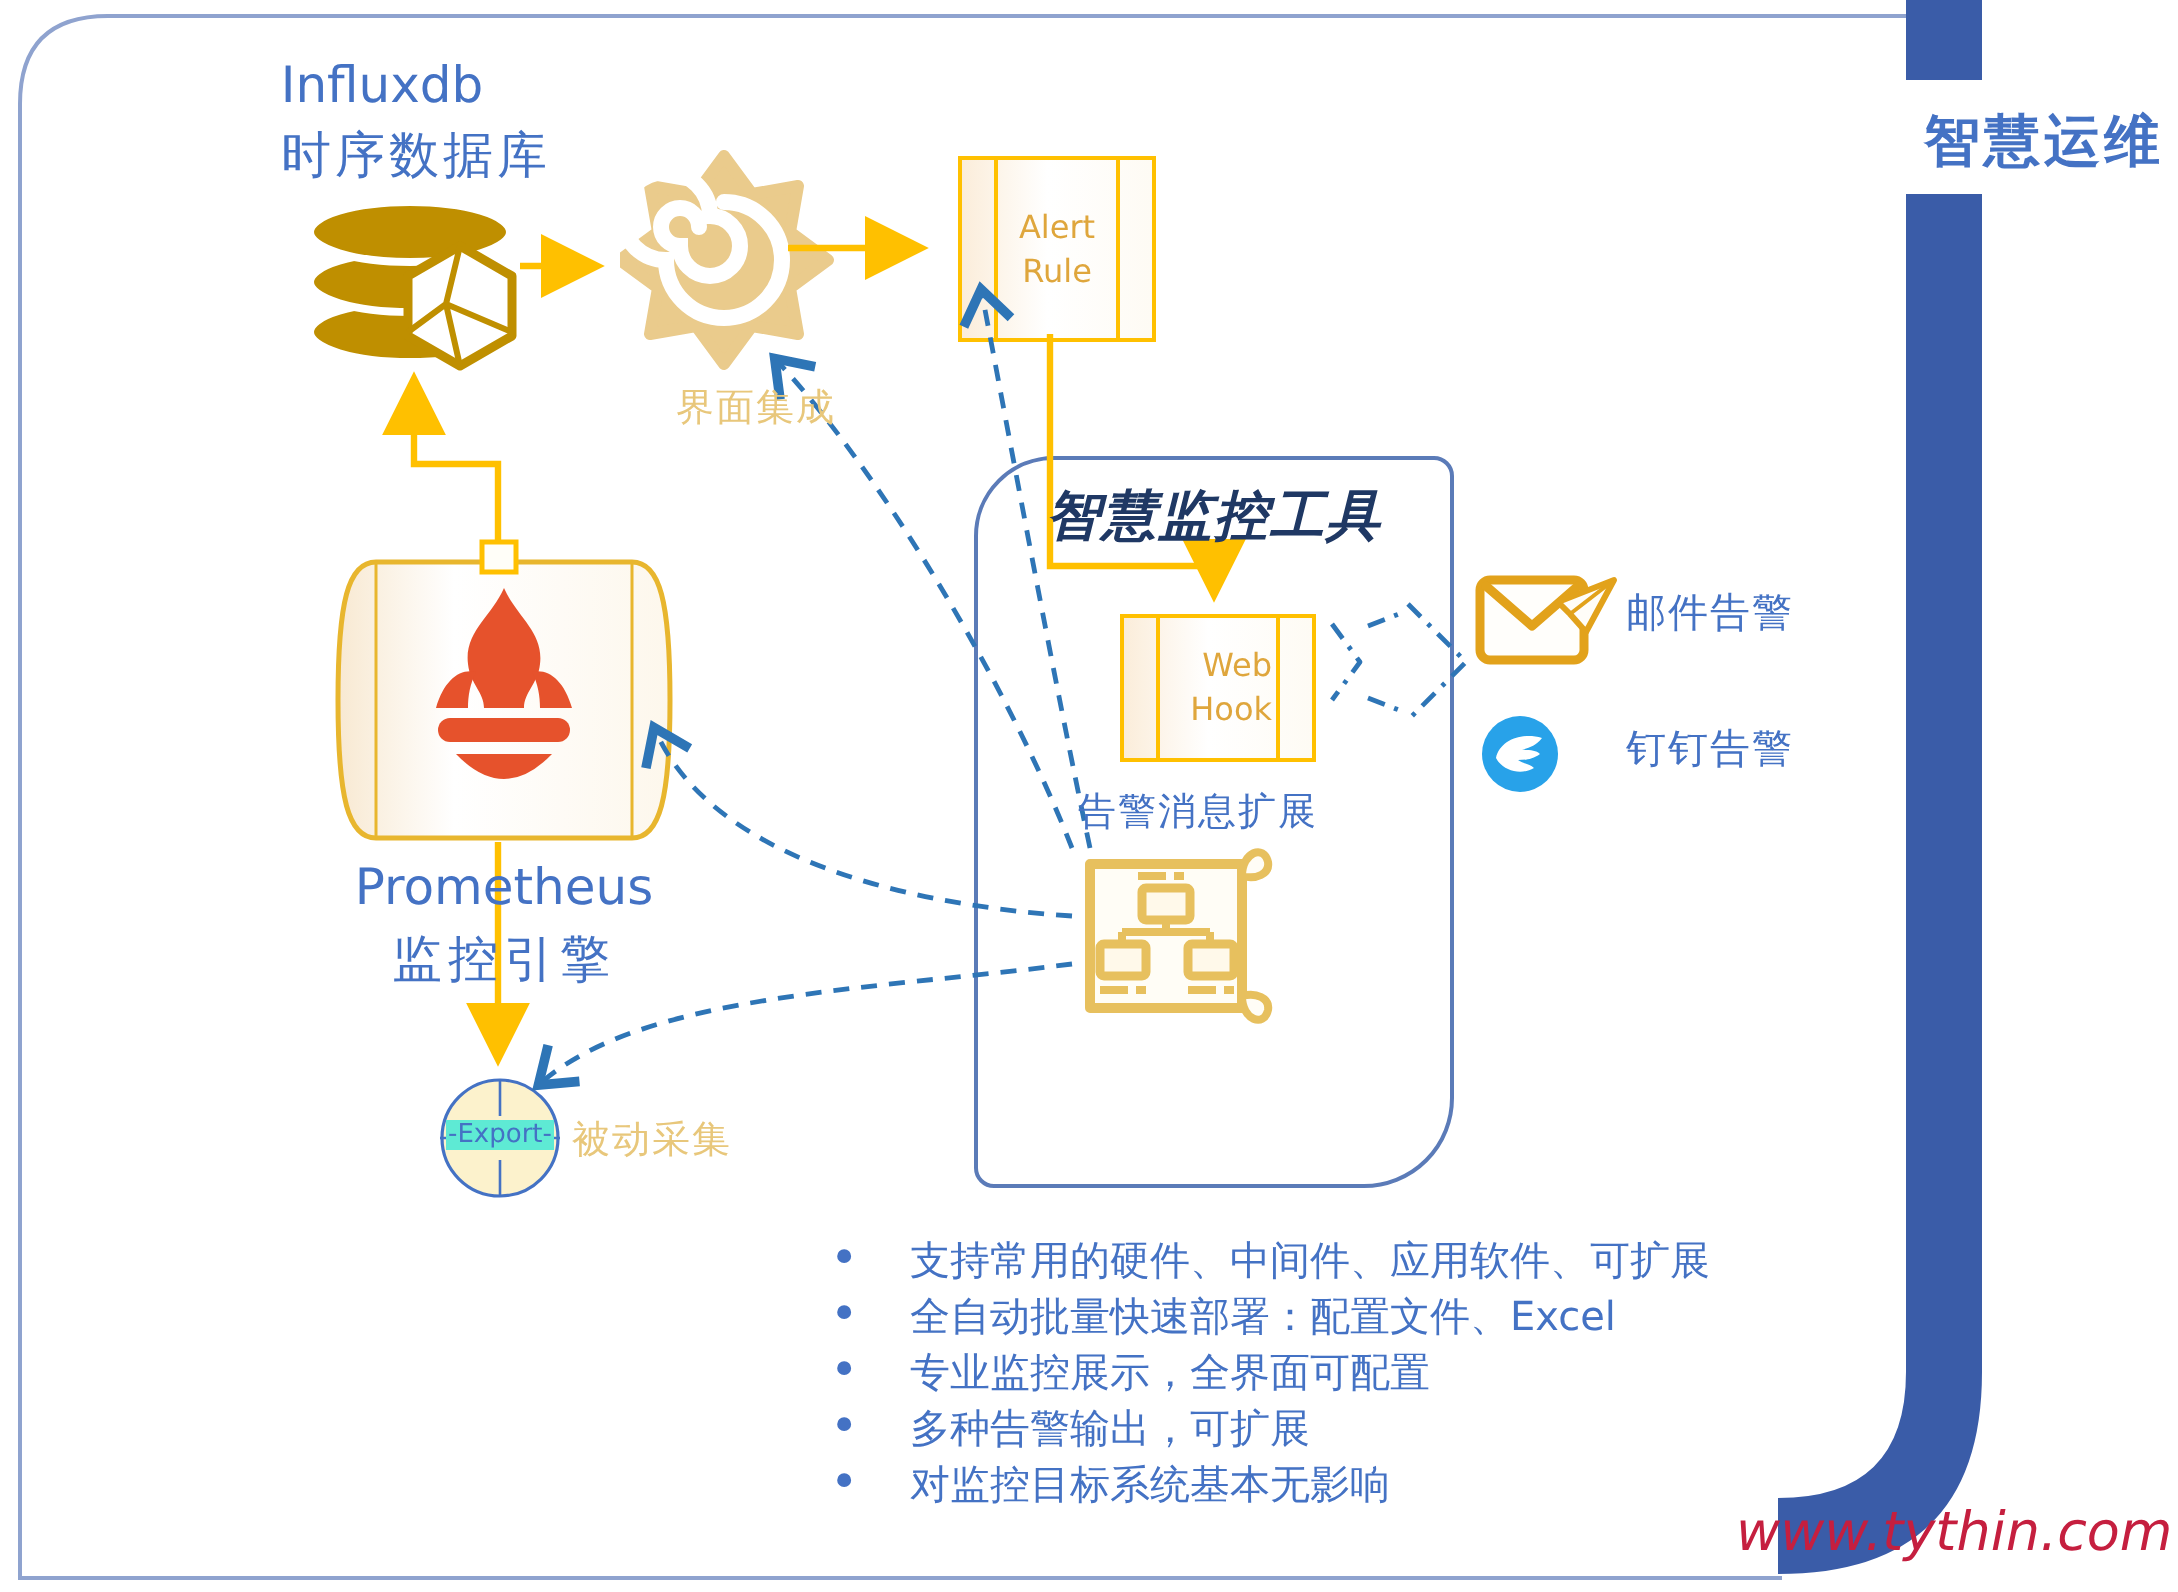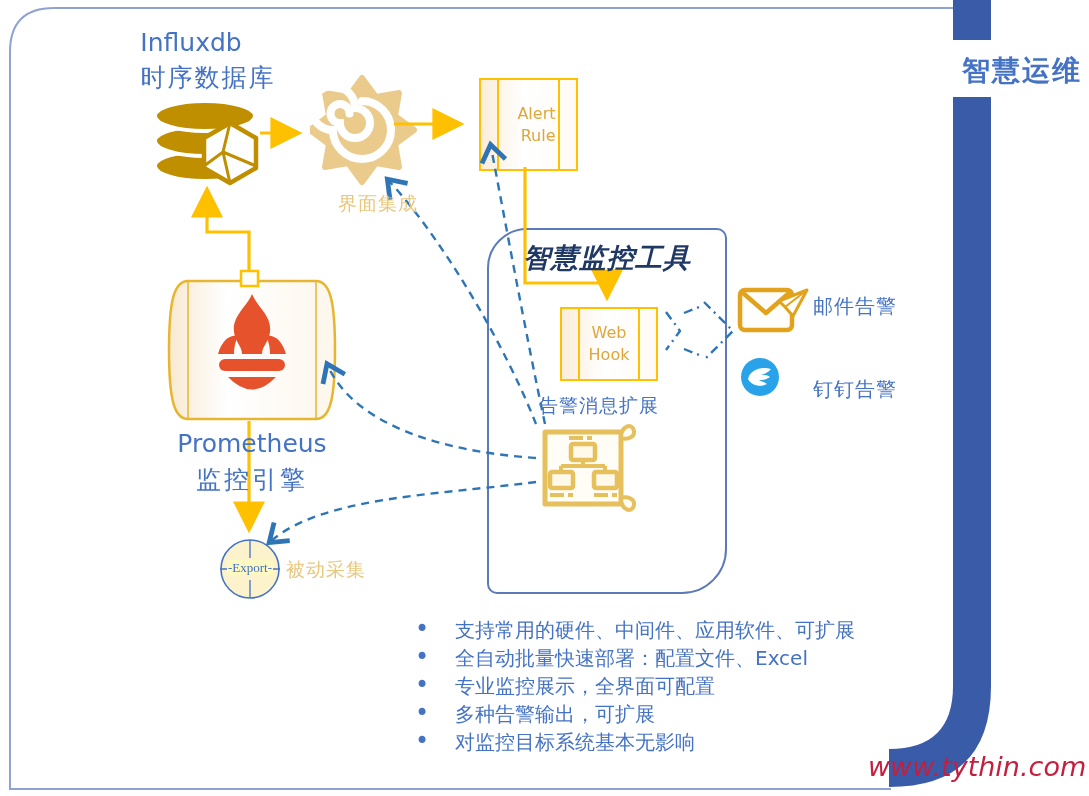--- a/index.html
+++ b/index.html
@@ -11,26 +11,26 @@
   .nopointer{pointer-events:none;}
   .t-center{text-align:center;}
   .influx-title{left:101px;top:28px;width:180px;font-size:25px;color:var(--blue);}
   .influx-sub{left:100px;top:61px;width:216px;font-size:25px;letter-spacing:2px;color:var(--blue);}
   .grafana-label{left:338px;top:191px;font-size:19px;color:var(--light_gold);letter-spacing:1px;}
   .band-label{left:962px;top:52px;font-size:28px;font-weight:bold;letter-spacing:2px;color:var(--blue);}
   .monitor-title{left:497px;top:240px;width:220px;font-size:27px;font-weight:bold;letter-spacing:1px;color:var(--navy);font-style:italic;}
   .ext-label{left:539px;top:393px;font-size:19px;color:var(--blue);letter-spacing:1px;}
   .deploy-label{left:500px;top:534px;width:220px;font-size:25px;letter-spacing:2px;color:var(--blue);}
   .email-label{left:813px;top:293px;font-size:20px;letter-spacing:1px;color:var(--blue);}
-  .ding-label{left:813px;top:376px;font-size:20px;letter-spacing:1px;color:var(--blue);}
+  .ding-label{left:813px;top:361px;font-size:20px;letter-spacing:1px;color:var(--blue);}
   .prom-title{left:164px;top:429px;width:176px;font-size:25px;color:var(--blue);text-align:center;}
   .prom-sub{left:164px;top:463px;width:176px;font-size:25px;letter-spacing:3px;color:var(--blue);}
   .passive-label{left:286px;top:557px;font-size:19px;color:var(--light_gold);letter-spacing:1px;}
   .export-label{left:219px;top:560px;width:62px;text-align:center;font-size:13px;color:var(--blue);}
-  .export-label span{background:#fef9c3;padding:0 1px;font-family:Liberation Serif, serif;}
+  .export-label span{background:#5eead4;padding:0 1px;}
   .watermark{left:868px;top:751px;font-size:27px;font-style:italic;color:var(--mark);}
 
   
   .proc-box{border:2px solid var(--gold);background:linear-gradient(90deg,#FBEDDA,#FFFFFF 45%,#FEFBF4);
             display:flex;align-items:center;justify-content:center;}
   .proc-box .vline{position:absolute;top:0;bottom:0;width:2px;background:var(--gold);}
   .proc-box .vl-l{left:16px;} .proc-box .vl-r{right:16px;}
   .proc-text{font-size:16px;line-height:1.35;color:#DFA63C;text-align:center;}
   .alert-box{left:479px;top:78px;width:95px;height:89px;}
   .webhook-box{left:560px;top:307px;width:94px;height:70px;}
@@ -76,27 +76,27 @@
   <div class="abs" style="left:310px;top:72px;">
     <svg width="108" height="114" viewBox="0 0 108 114">
       <polygon points="104,58 85,72 89,95 66,91 52,110 38,91 15,95 19,72 0,58 19,44 15,21 38,25 52,6 66,25 89,21 85,44" fill="var(--grafana_gold)" stroke="var(--grafana_gold)" stroke-width="6" stroke-linejoin="round"></polygon>
       <path d="M52,29 a29,29 0 1 1 -29,29 a22,22 0 1 1 22,-22 a15,15 0 1 1 -15,15 a9.5,9.5 0 1 1 9.5,-9.5" fill="none" stroke="#fff" stroke-width="8" stroke-linecap="round"></path>
     </svg>
   </div>
 
   <div class="abs proc-box alert-box">
     <div class="vline vl-l"></div>
     <div class="vline vl-r"></div>
-    <div class="proc-text" style="width:54px;text-align:right;">Alert Rule</div>
+    <div class="proc-text" style="width:54px;">Alert Rule</div>
   </div>
 
   <div class="abs proc-box webhook-box">
     <div class="vline vl-l"></div>
     <div class="vline vl-r"></div>
-    <div class="proc-text" style="width:54px;">Web Hook</div>
+    <div class="proc-text" style="width:54px;text-align:right;">Web Hook</div>
   </div>
 
   <div class="abs" style="left:531px;top:416px;">
     <svg width="114" height="100" viewBox="0 0 114 100">
       <path d="M14,16 H90 V88 H14 Z" fill="#FFFDF6" stroke="var(--icon_gold)" stroke-width="5" stroke-linejoin="round"></path>
       <path d="M90,22 C90,10 101,6 103,15 C104,21 97,24 90,22 Z" fill="#FFFDF6" stroke="var(--icon_gold)" stroke-width="4"></path>
       <path d="M90,82 C90,94 101,98 103,89 C104,83 97,80 90,82 Z" fill="#FFFDF6" stroke="var(--icon_gold)" stroke-width="4"></path>
       <rect x="40" y="28" width="24" height="16" rx="2" fill="#FFF9EA" stroke="var(--icon_gold)" stroke-width="4.5"></rect>
       <path d="M52,44 V50 M30,50 H74 M30,50 V56 M74,50 V56" fill="none" stroke="var(--icon_gold)" stroke-width="4"></path>
       <rect x="19" y="56" width="23" height="16" rx="2" fill="#FFF9EA" stroke="var(--icon_gold)" stroke-width="4.5"></rect>

